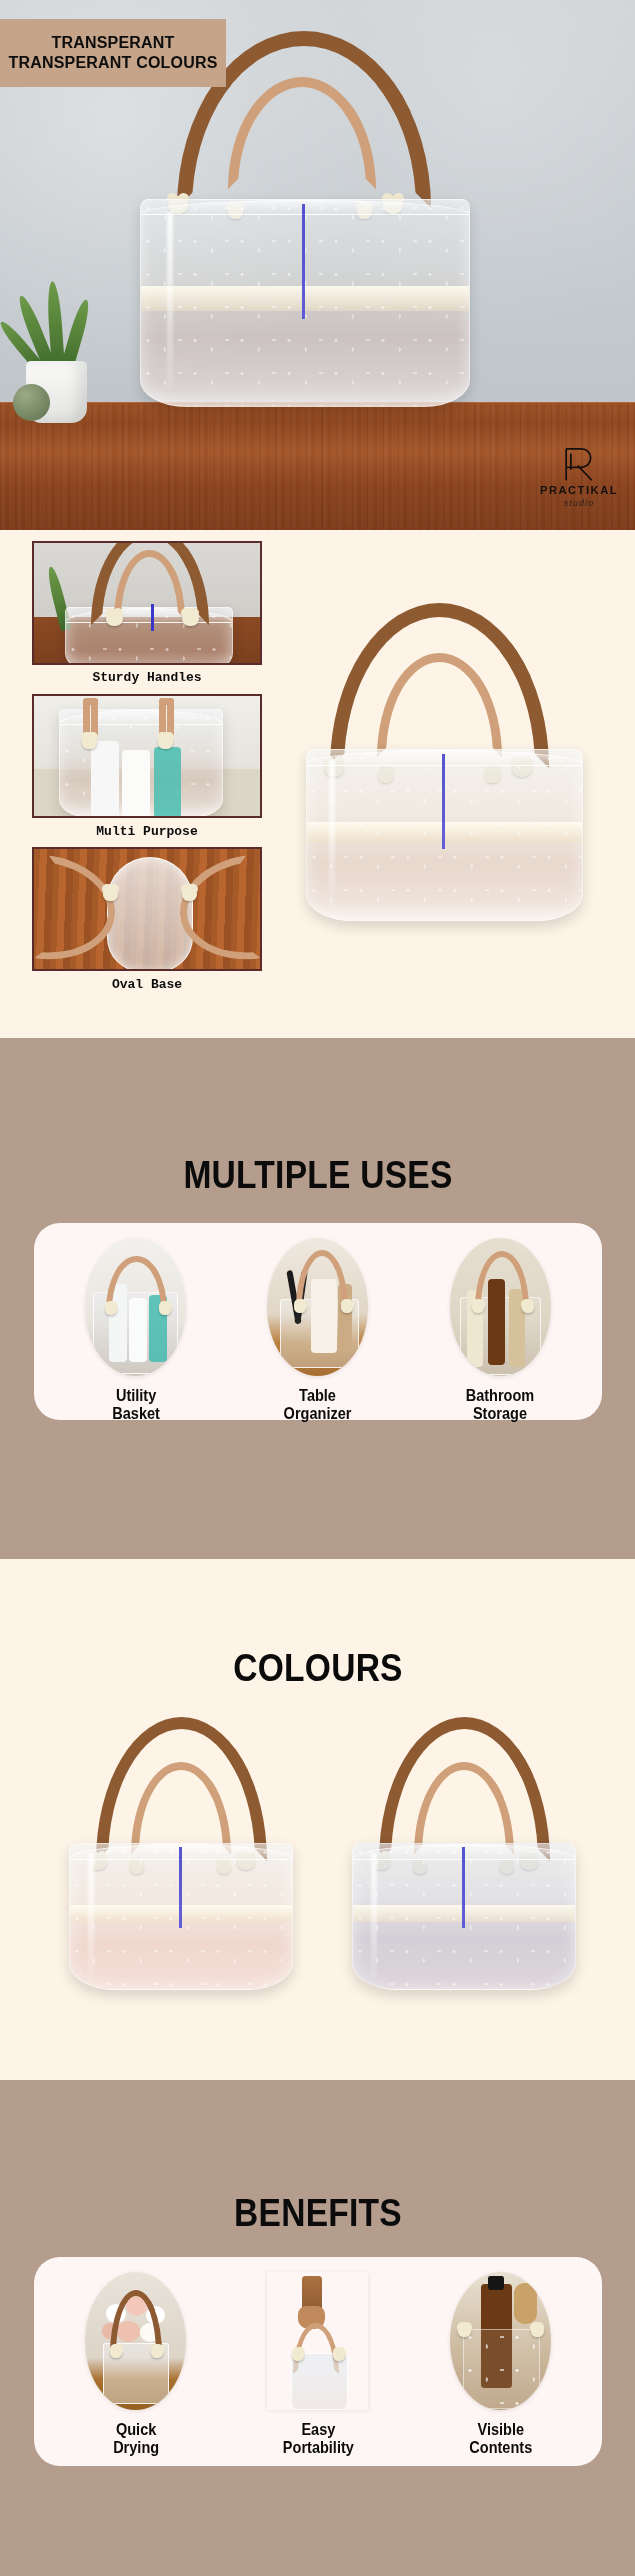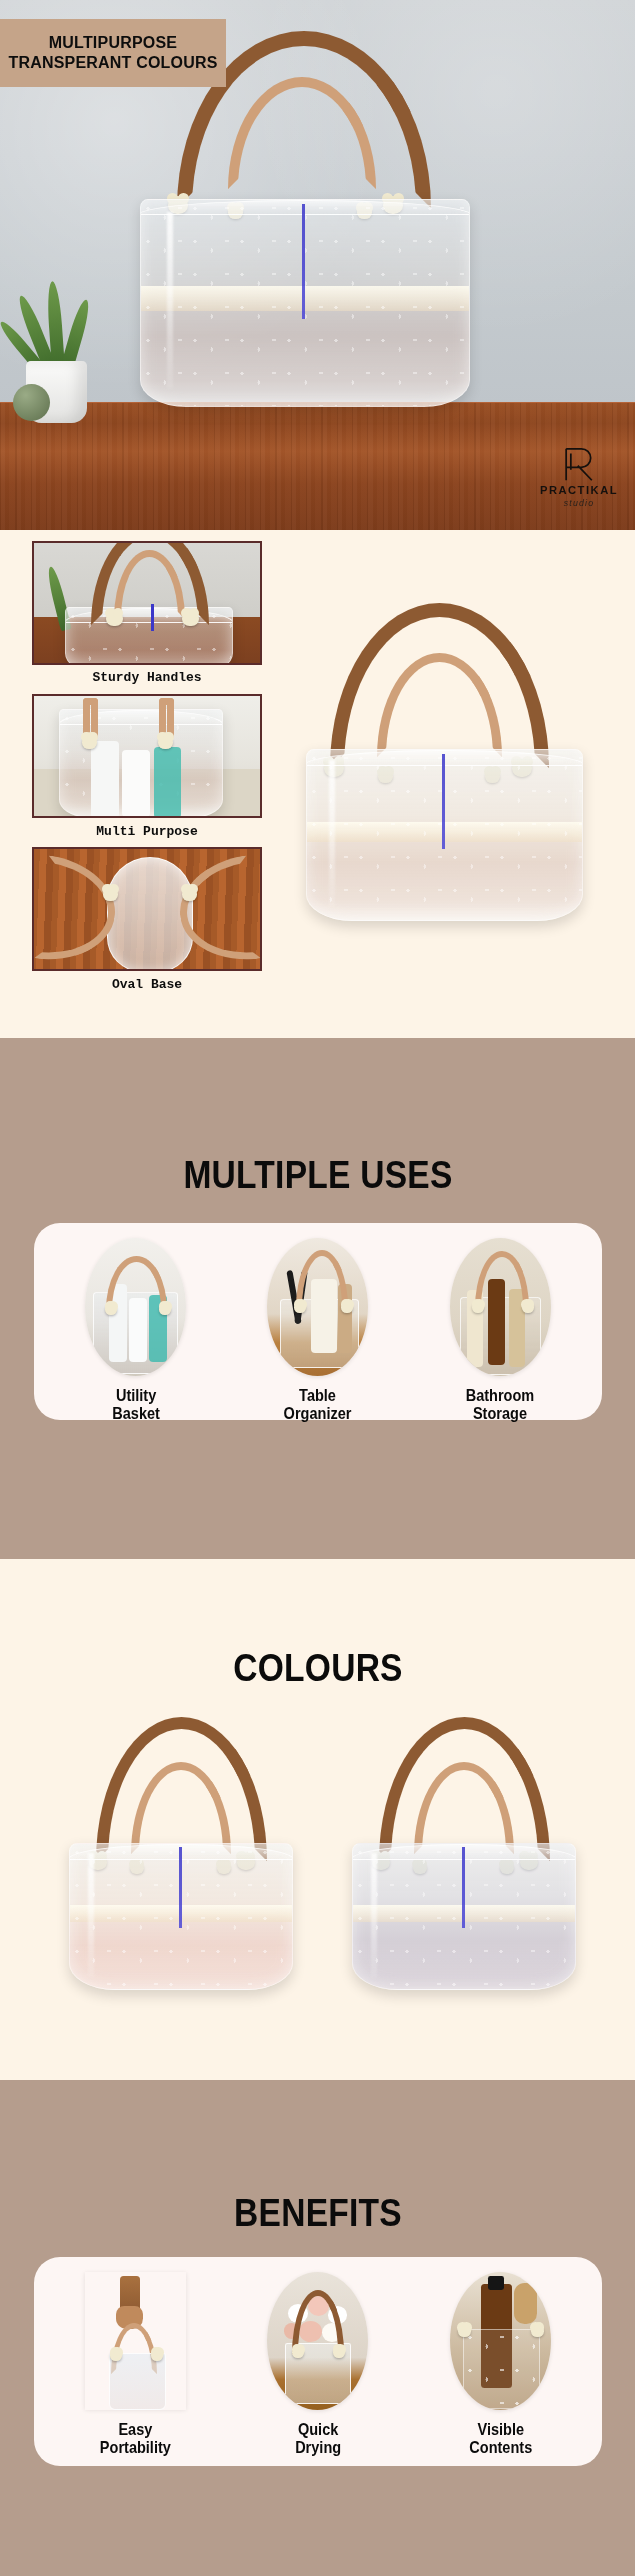--- a/index.html
+++ b/index.html
@@ -183,21 +183,21 @@
       <div class="bsk-body">
         <div class="bsk-rim"></div>
         <div class="bsk-band"></div>
         <div class="bsk-mono"></div>
         <div class="bsk-blue-line"></div>
         <div class="bsk-shine"></div>
       </div>
     </div>
 
     <div class="title-banner">
-      <span>MULTIPURPOSE</span>
+      <span>TRANSPERANT</span>
       <span>TRANSPERANT COLOURS</span>
     </div>
 
     <div class="logo">
       <svg class="logo-mono" viewBox="0 0 72 62">
         <path d="M14 4 V58 M14 4 H40 a16 16 0 0 1 0 32 H14 M22 12 V40 M34 33 L58 58" fill="none" stroke="#15100d" stroke-width="3"></path>
       </svg>
       <div class="logo-name">PRACTIKAL</div>
       <div class="logo-sub">studio</div>
     </div>
@@ -387,40 +387,20 @@
       </div>
     </div>
   </section>
 
   <section class="benefits">
     <h2>BENEFITS</h2>
 
     <div class="card">
 
       <div class="cell">
-        <div class="oval" style="border-radius:0;">
-          <div class="sc-hand"></div>
-          <div style="position:absolute;left:35px;top:3.5px;width:20px;height:38px;
-               background:linear-gradient(180deg,#a9713f,#8d5a32);border-radius:3.5px;"></div>
-          <div style="position:absolute;left:31px;top:34px;width:27px;height:22.4px;
-               background:#c08a5c;border-radius:8.2px 8.2px 10.6px 10.6px;"></div>
-          <div class="handle light" style="left:26px;top:51px;width:46px;height:51px;border-width:5.3px;"></div>
-          <div style="position:absolute;left:23.6px;top:81px;width:57px;height:57px;
-               background:linear-gradient(180deg,rgba(228,236,242,.6),rgba(232,226,224,.6));
-               border:1.2px solid rgba(255,255,255,.85);border-radius:2.4px 2.4px 5.9px 5.9px;"></div>
-          <div class="hcap" style="left:25px;  top:78px; width:11.8px; height:11.2px;"></div>
-          <div class="hcap" style="left:66px; top:78px; width:11.8px; height:11.2px;"></div>
-        </div>
-        <div class="cell-label">
-          <div>Easy</div>
-          <div>Portability</div>
-        </div>
-      </div>
-
-      <div class="cell">
         <div class="oval">
           <div class="sc-flowers"></div>
           <div class="mini-flower" style="left:21px; top:32px;  width:20px; height:19px; background:#fff;"></div>
           <div class="mini-flower" style="left:41px; top:23.6px;  width:21px; height:20px; background:#f3c7ba;"></div>
           <div class="mini-flower" style="left:61px;top:34px;  width:19px; height:17.7px; background:#fff;"></div>
           <div class="mini-flower" style="left:32px; top:49px;  width:22.4px; height:21px; background:#eec0b0;"></div>
           <div class="mini-flower" style="left:55px; top:51px;  width:20px; height:19px; background:#fdfaf4;"></div>
           <div class="mini-flower" style="left:16.5px; top:51px;  width:15.3px; height:15.3px; background:#e9b9a7;"></div>
           <div style="position:absolute;left:17.7px;top:71px;width:66px;height:61px;
                background:linear-gradient(180deg,rgba(238,240,236,.55),rgba(222,218,210,.55));
@@ -429,20 +409,40 @@
           <div class="hcap" style="left:25px;  top:75px; width:11.8px; height:11.2px;"></div>
           <div class="hcap" style="left:66px; top:75px; width:11.8px; height:11.2px;"></div>
         </div>
         <div class="cell-label">
           <div>Quick</div>
           <div>Drying</div>
         </div>
       </div>
 
       <div class="cell">
+        <div class="oval" style="border-radius:0;">
+          <div class="sc-hand"></div>
+          <div style="position:absolute;left:35px;top:3.5px;width:20px;height:38px;
+               background:linear-gradient(180deg,#a9713f,#8d5a32);border-radius:3.5px;"></div>
+          <div style="position:absolute;left:31px;top:34px;width:27px;height:22.4px;
+               background:#c08a5c;border-radius:8.2px 8.2px 10.6px 10.6px;"></div>
+          <div class="handle light" style="left:26px;top:51px;width:46px;height:51px;border-width:5.3px;"></div>
+          <div style="position:absolute;left:23.6px;top:81px;width:57px;height:57px;
+               background:linear-gradient(180deg,rgba(228,236,242,.6),rgba(232,226,224,.6));
+               border:1.2px solid rgba(255,255,255,.85);border-radius:2.4px 2.4px 5.9px 5.9px;"></div>
+          <div class="hcap" style="left:25px;  top:78px; width:11.8px; height:11.2px;"></div>
+          <div class="hcap" style="left:66px; top:78px; width:11.8px; height:11.2px;"></div>
+        </div>
+        <div class="cell-label">
+          <div>Easy</div>
+          <div>Portability</div>
+        </div>
+      </div>
+
+      <div class="cell">
         <div class="oval">
           <div class="sc-contents"></div>
           <div class="bottle" style="left:31px;top:11.8px;width:31px;height:104px;background:#6b3a14;border-radius:3.5px;"></div>
           <div class="bottle" style="left:38px;top:3.5px; width:16.5px; height:14px; background:#151515;border-radius:2.4px;"></div>
           <div class="bottle" style="left:64px;top:10.6px;width:23.6px;height:41px;background:#c9a26a;border-radius:10.6px;"></div>
           <div style="position:absolute;left:13px;top:57px;width:77px;height:80px;
                background:rgba(255,255,255,.10);border:1.2px solid rgba(255,255,255,.5);border-radius:2.4px;"></div>
           <div class="bsk-mono" style="left:13px;top:57px;width:77px;height:80px;opacity:.7;"></div>
           <div class="hcap" style="left:8.2px;  top:53px; width:13px; height:11.8px;"></div>
           <div class="hcap" style="left:81px; top:53px; width:13px; height:11.8px;"></div>

